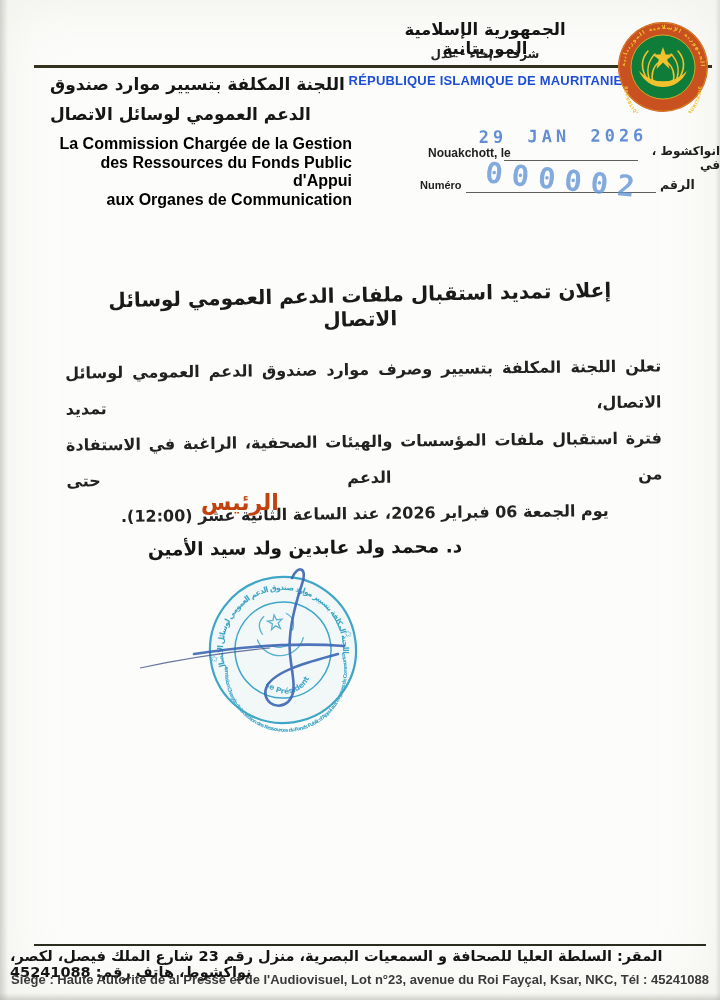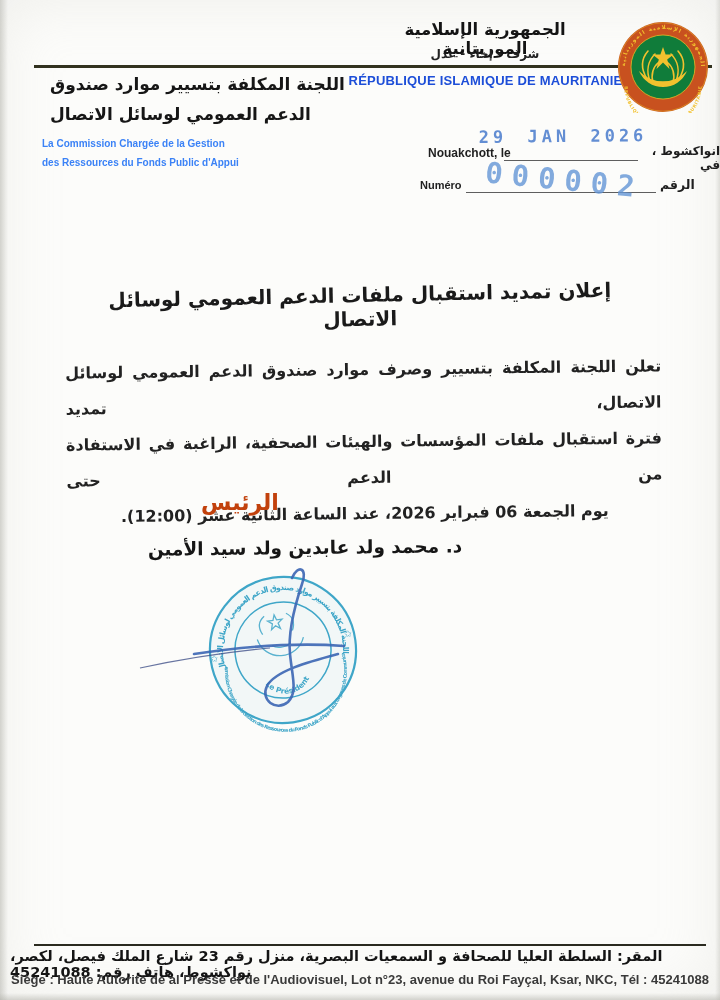--- a/index.html
+++ b/index.html
@@ -21,22 +21,22 @@
     font-size:12px;font-weight:bold;color:#222;}
   .top-rule{top:65px;left:34px;width:678px;height:3px;background:#32321f;}
   .republic-fr{top:73px;left:348px;width:275px;text-align:center;
     font-weight:bold;font-size:13px;color:#1d4ed8;letter-spacing:.2px;}
   .motto-fr{top:90px;left:348px;width:275px;text-align:center;
     font-weight:bold;font-size:11.5px;color:#4a4a4a;}
   .comm-ar1{top:74px;left:50px;width:295px;text-align:left;
     font-weight:bold;font-size:17px;color:#161616;}
   .comm-ar2{top:104px;left:50px;width:295px;text-align:left;
     font-weight:bold;font-size:17px;color:#161616;}
-  .comm-fr{top:135px;left:42px;width:310px;text-align:left;
-    font-weight:bold;font-size:10px;line-height:18.5px;color:#3b82f6;}
+  .comm-fr{top:135px;left:42px;width:310px;text-align:right;
+    font-weight:bold;font-size:16px;line-height:18.5px;color:#000000;}
   .emblem{top:21px;left:617px;width:92px;height:92px;}
   
   .ref-label{font-weight:bold;font-size:12px;color:#1f1f1f;}
   .nouak-fr{top:146px;left:420px;padding-left:8px;}
   .nouak-ar{top:144px;left:641px;font-size:12px;}
   .date-line{top:160px;left:504px;width:134px;height:0;border-top:1.5px solid #5e5e5e;}
   .date-stamp{top:126px;left:468px;width:190px;text-align:center;
     font-family:"DejaVu Sans Mono",monospace;font-weight:bold;font-size:17px;
     color:#4f7fce;letter-spacing:4px;word-spacing:6px;opacity:.88;transform:rotate(-.6deg);}
   .num-fr{top:179px;left:420px;font-size:11px;}
@@ -78,20 +78,21 @@
   <div class="abs ar republic-ar">الجمهورية الإسلامية الموريتانية</div>
   <div class="abs ar motto-ar">شرف - إخاء - عدل</div>
   <div class="abs top-rule"></div>
   <div class="abs republic-fr">RÉPUBLIQUE ISLAMIQUE DE MAURITANIE</div>
 
   <div class="abs ar comm-ar1">اللجنة المكلفة بتسيير موارد صندوق</div>
   <div class="abs ar comm-ar2">الدعم العمومي لوسائل الاتصال</div>
   <div class="abs comm-fr">
     <div>La Commission Chargée de la Gestion</div>
     <div>des Ressources du Fonds Public d'Appui</div>
+    <div>aux Organes de Communication</div>
   </div>
 
   <svg class="abs emblem" viewBox="0 0 92 92">
     <circle cx="46" cy="46" r="45" fill="#c8511f"></circle>
     <circle cx="46" cy="46" r="44.2" fill="none" stroke="#e9b827" stroke-width=".9" opacity=".55"></circle>
     <defs>
       <path id="embTop" d="M 10.3,59 A 38,38 0 1 1 81.7,59" fill="none"></path>
       <path id="embBot" d="M 8.8,56 A 38.5,38.5 0 1 0 83.2,56" fill="none"></path>
     </defs>
     <text font-size="5.5" font-weight="bold" fill="#f2c12e">

